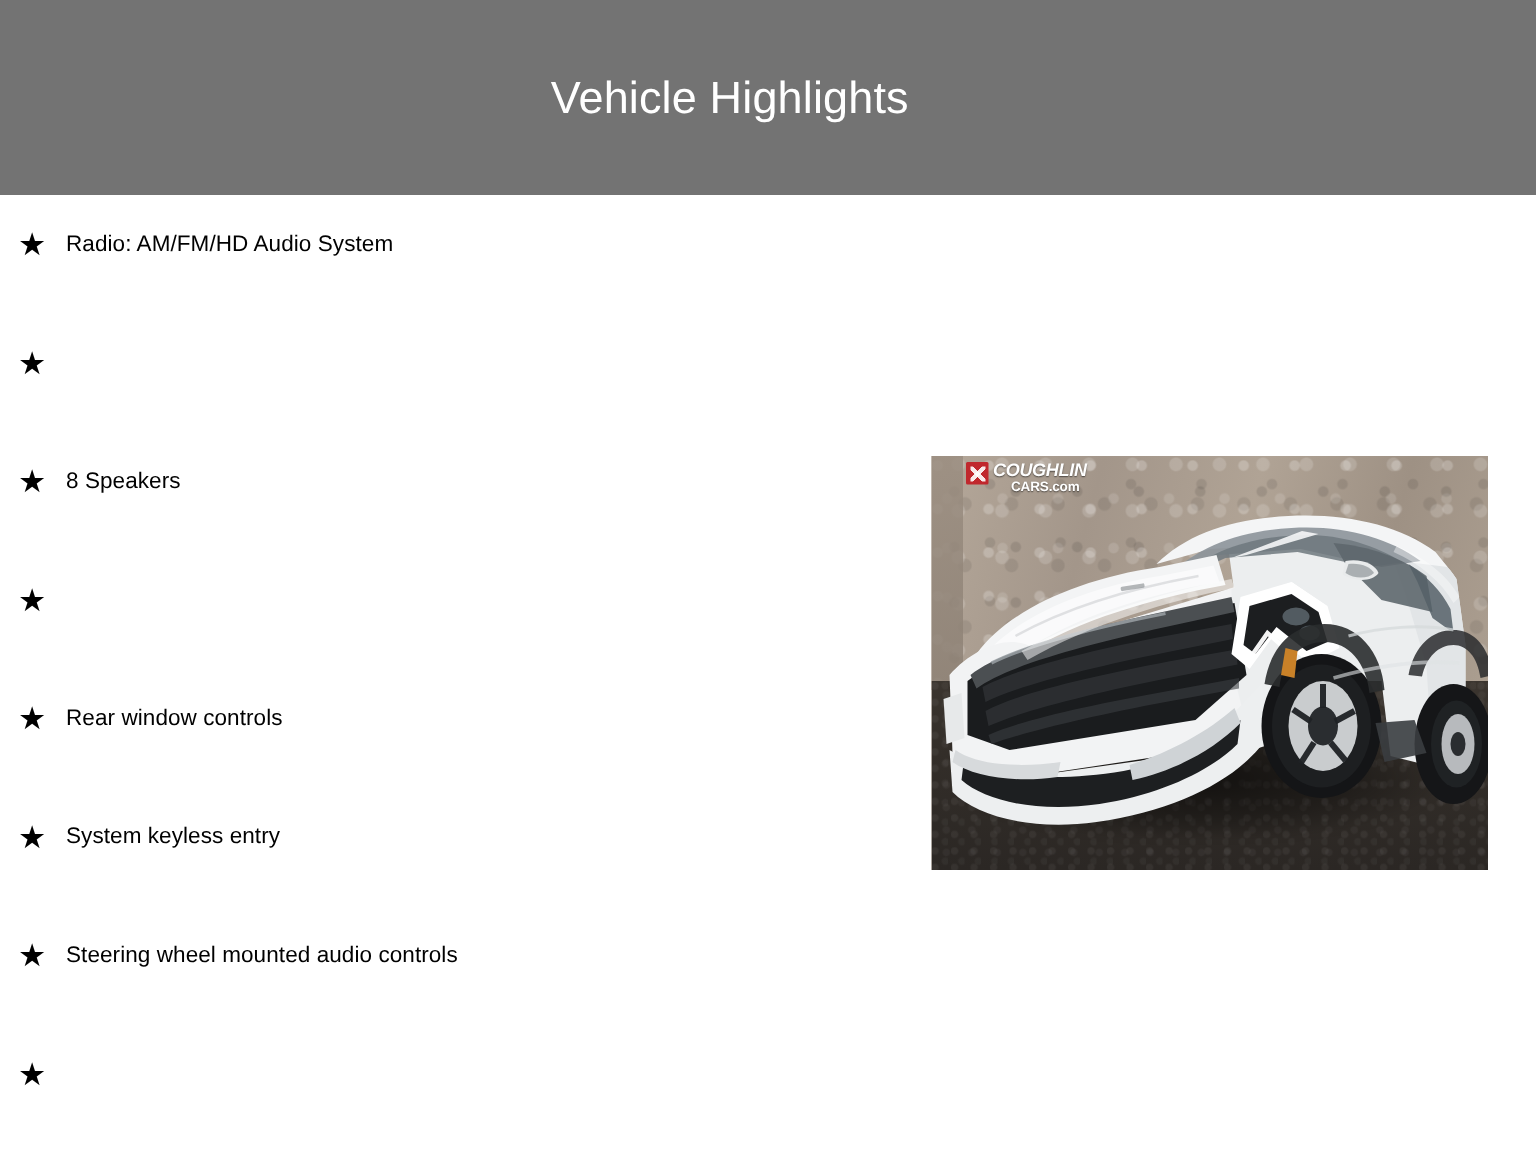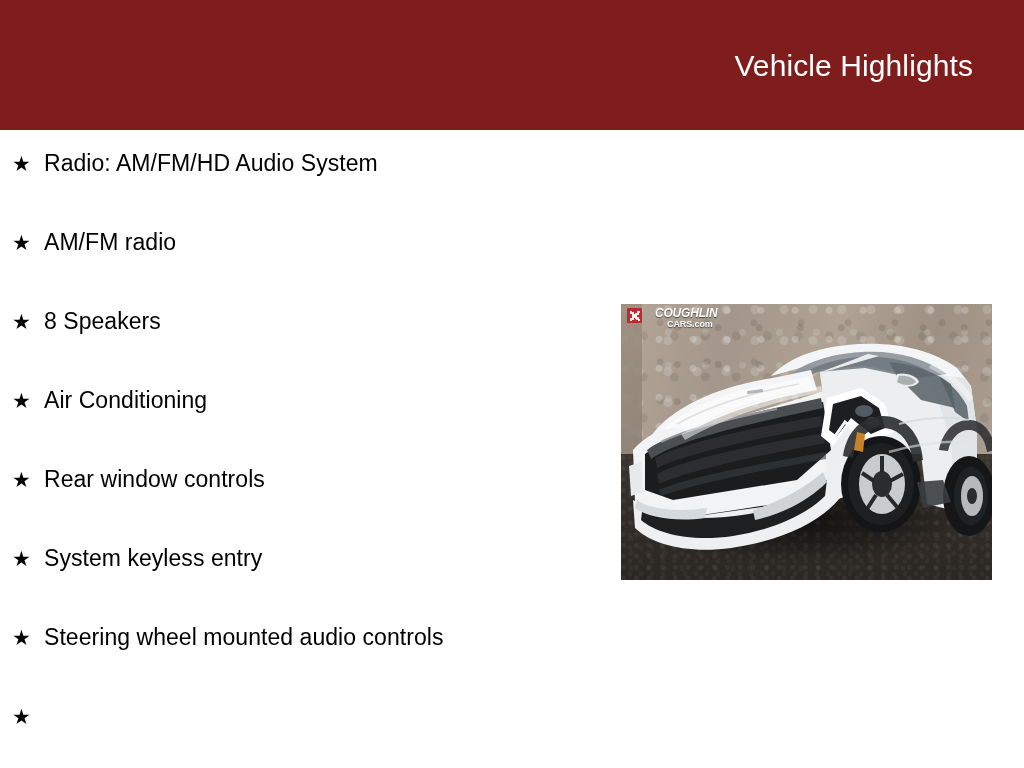--- a/index.html
+++ b/index.html
@@ -16,24 +16,24 @@
     font-family: "Liberation Sans", sans-serif;
     position: relative;
   }
 
   
   .header-bar {
     position: absolute;
     top: 0; left: 0;
     width: 1024px;
     height: 130px;
-    background: #7f1d1d;
+    background: #737373;
     display: flex;
     align-items: center;
-    justify-content: flex-end;
+    justify-content: center;
   }
 
   .header-title {
     color: #ffffff;
     font-size: 30px;
     font-weight: 400;
     letter-spacing: 0.1px;
     line-height: 1;
     padding-right: 51px;
     padding-top: 2px;
@@ -60,21 +60,21 @@
     width: 32px;
     flex: 0 0 32px;
     font-size: 21px;
     line-height: 28px;
     color: #000000;
     text-align: left;
     padding-top: 1px;
   }
 
   .highlight-label {
-    font-size: 23px;
+    font-size: 15px;
     line-height: 28px;
     color: #010101;
     white-space: nowrap;
     letter-spacing: 0.05px;
   }
 
   
   .vehicle-photo {
     position: absolute;
     left: 621px;
@@ -138,25 +138,25 @@
     background: radial-gradient(ellipse at 50% 45%, rgba(0,0,0,.62) 0%, rgba(0,0,0,.30) 48%, rgba(0,0,0,0) 76%);
     filter: blur(3px);
   }
 
   
   .suv { position: absolute; left: 0; top: 0; width: 100%; height: 100%; }
 
   
   .photo-watermark {
     position: absolute;
-    left: 6px;
+    left: 23px;
     top: 3px;
     display: flex;
     align-items: flex-start;
-    gap: 13px;
+    gap: 3px;
     z-index: 7;
   }
   .wm-badge {
     width: 15px; height: 15px;
     background: #c0282d;
     border-radius: 1px;
     position: relative;
     flex: 0 0 15px;
     margin-top: 1px;
   }
@@ -197,31 +197,29 @@
 
 <ul class="highlights-list">
 
   <li class="highlight-item">
     <span class="star-bullet">★</span>
     <span class="highlight-label">Radio: AM/FM/HD Audio System</span>
   </li>
 
   <li class="highlight-item">
     <span class="star-bullet">★</span>
-    <span class="highlight-label">AM/FM radio</span>
   </li>
 
   <li class="highlight-item">
     <span class="star-bullet">★</span>
     <span class="highlight-label">8 Speakers</span>
   </li>
 
   <li class="highlight-item">
     <span class="star-bullet">★</span>
-    <span class="highlight-label">Air Conditioning</span>
   </li>
 
   <li class="highlight-item">
     <span class="star-bullet">★</span>
     <span class="highlight-label">Rear window controls</span>
   </li>
 
   <li class="highlight-item">
     <span class="star-bullet">★</span>
     <span class="highlight-label">System keyless entry</span>

